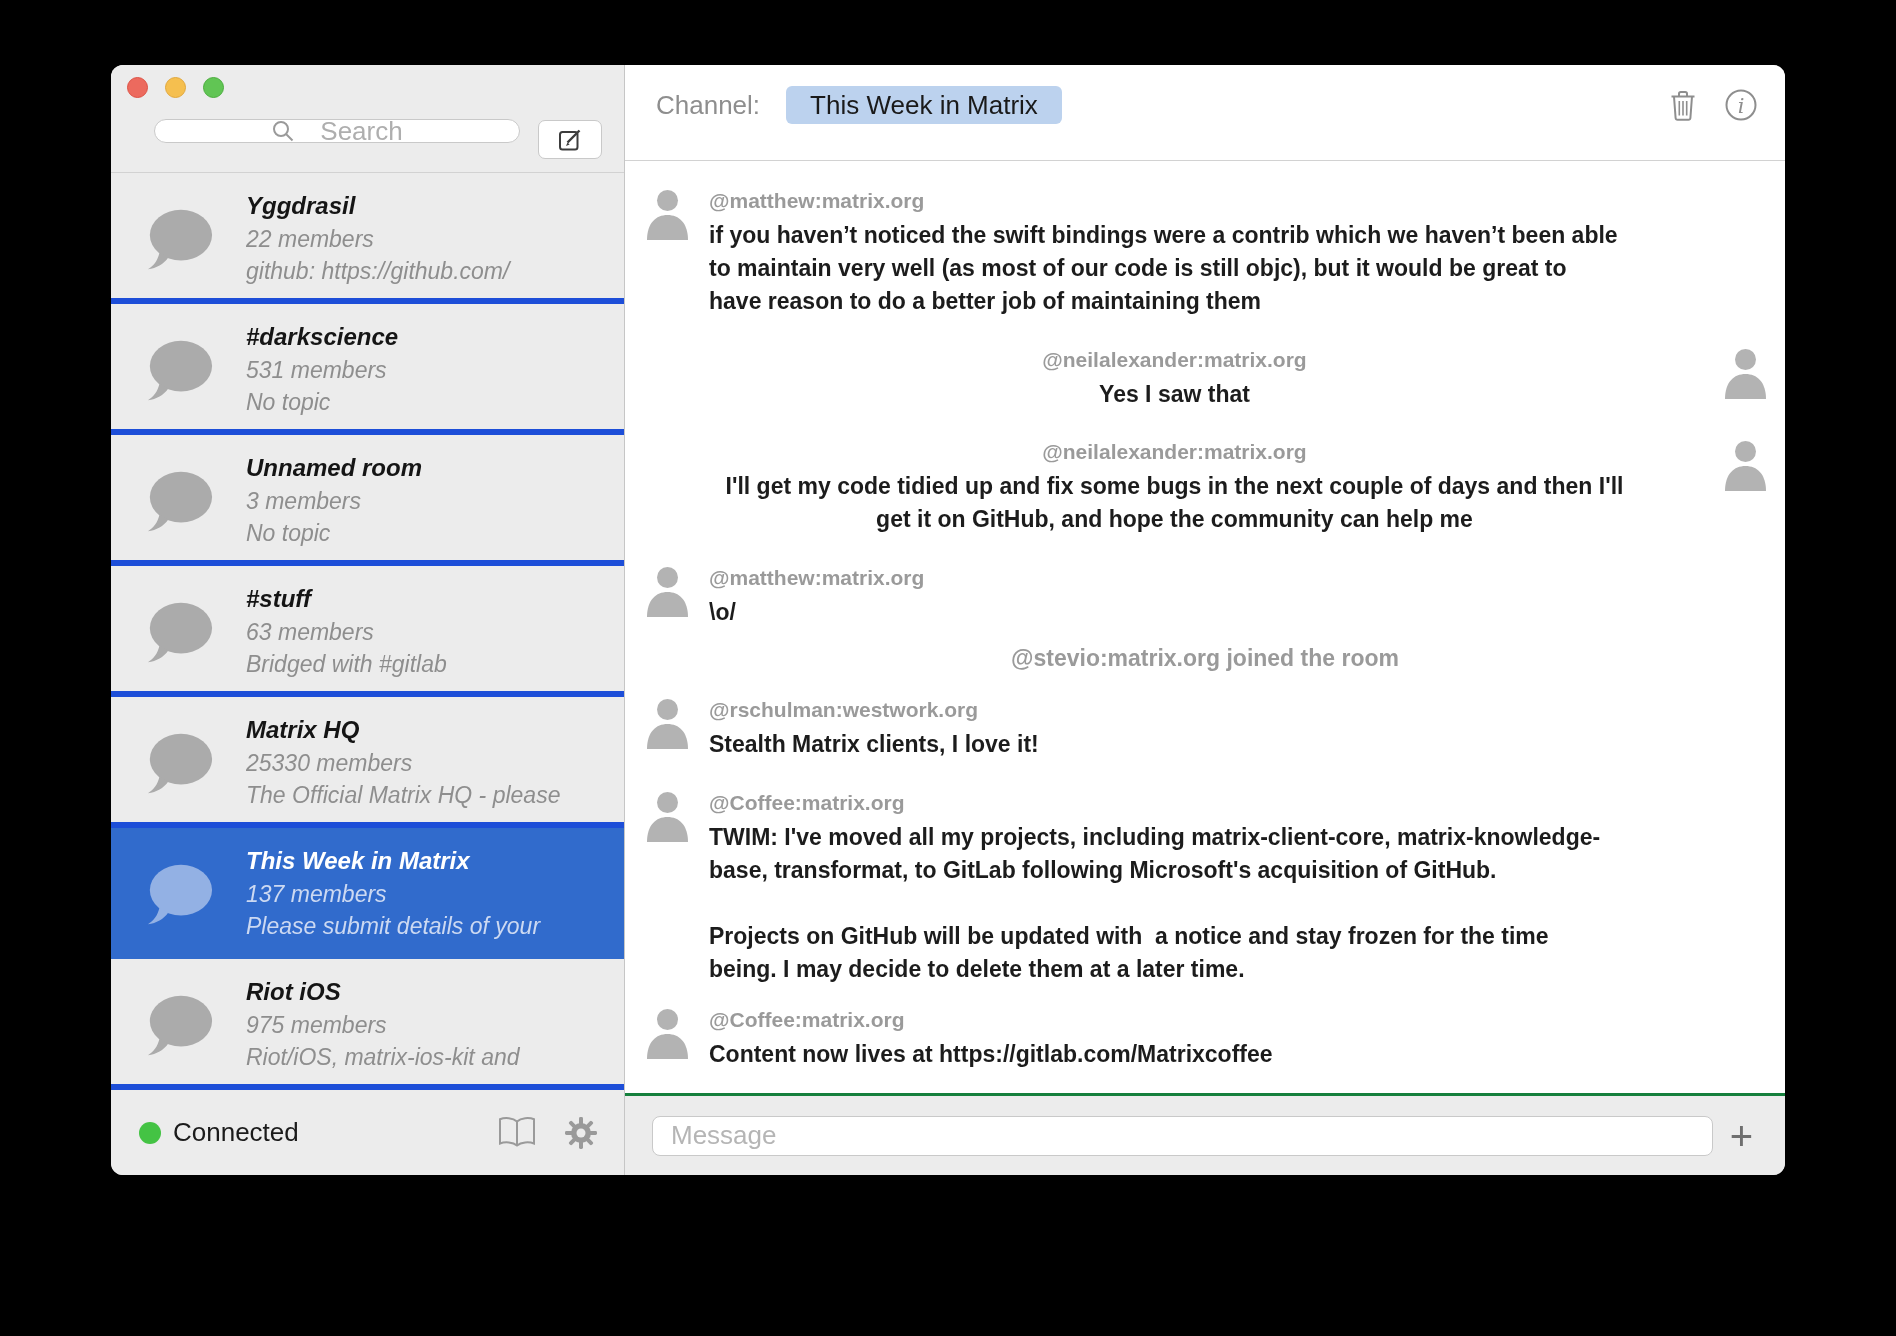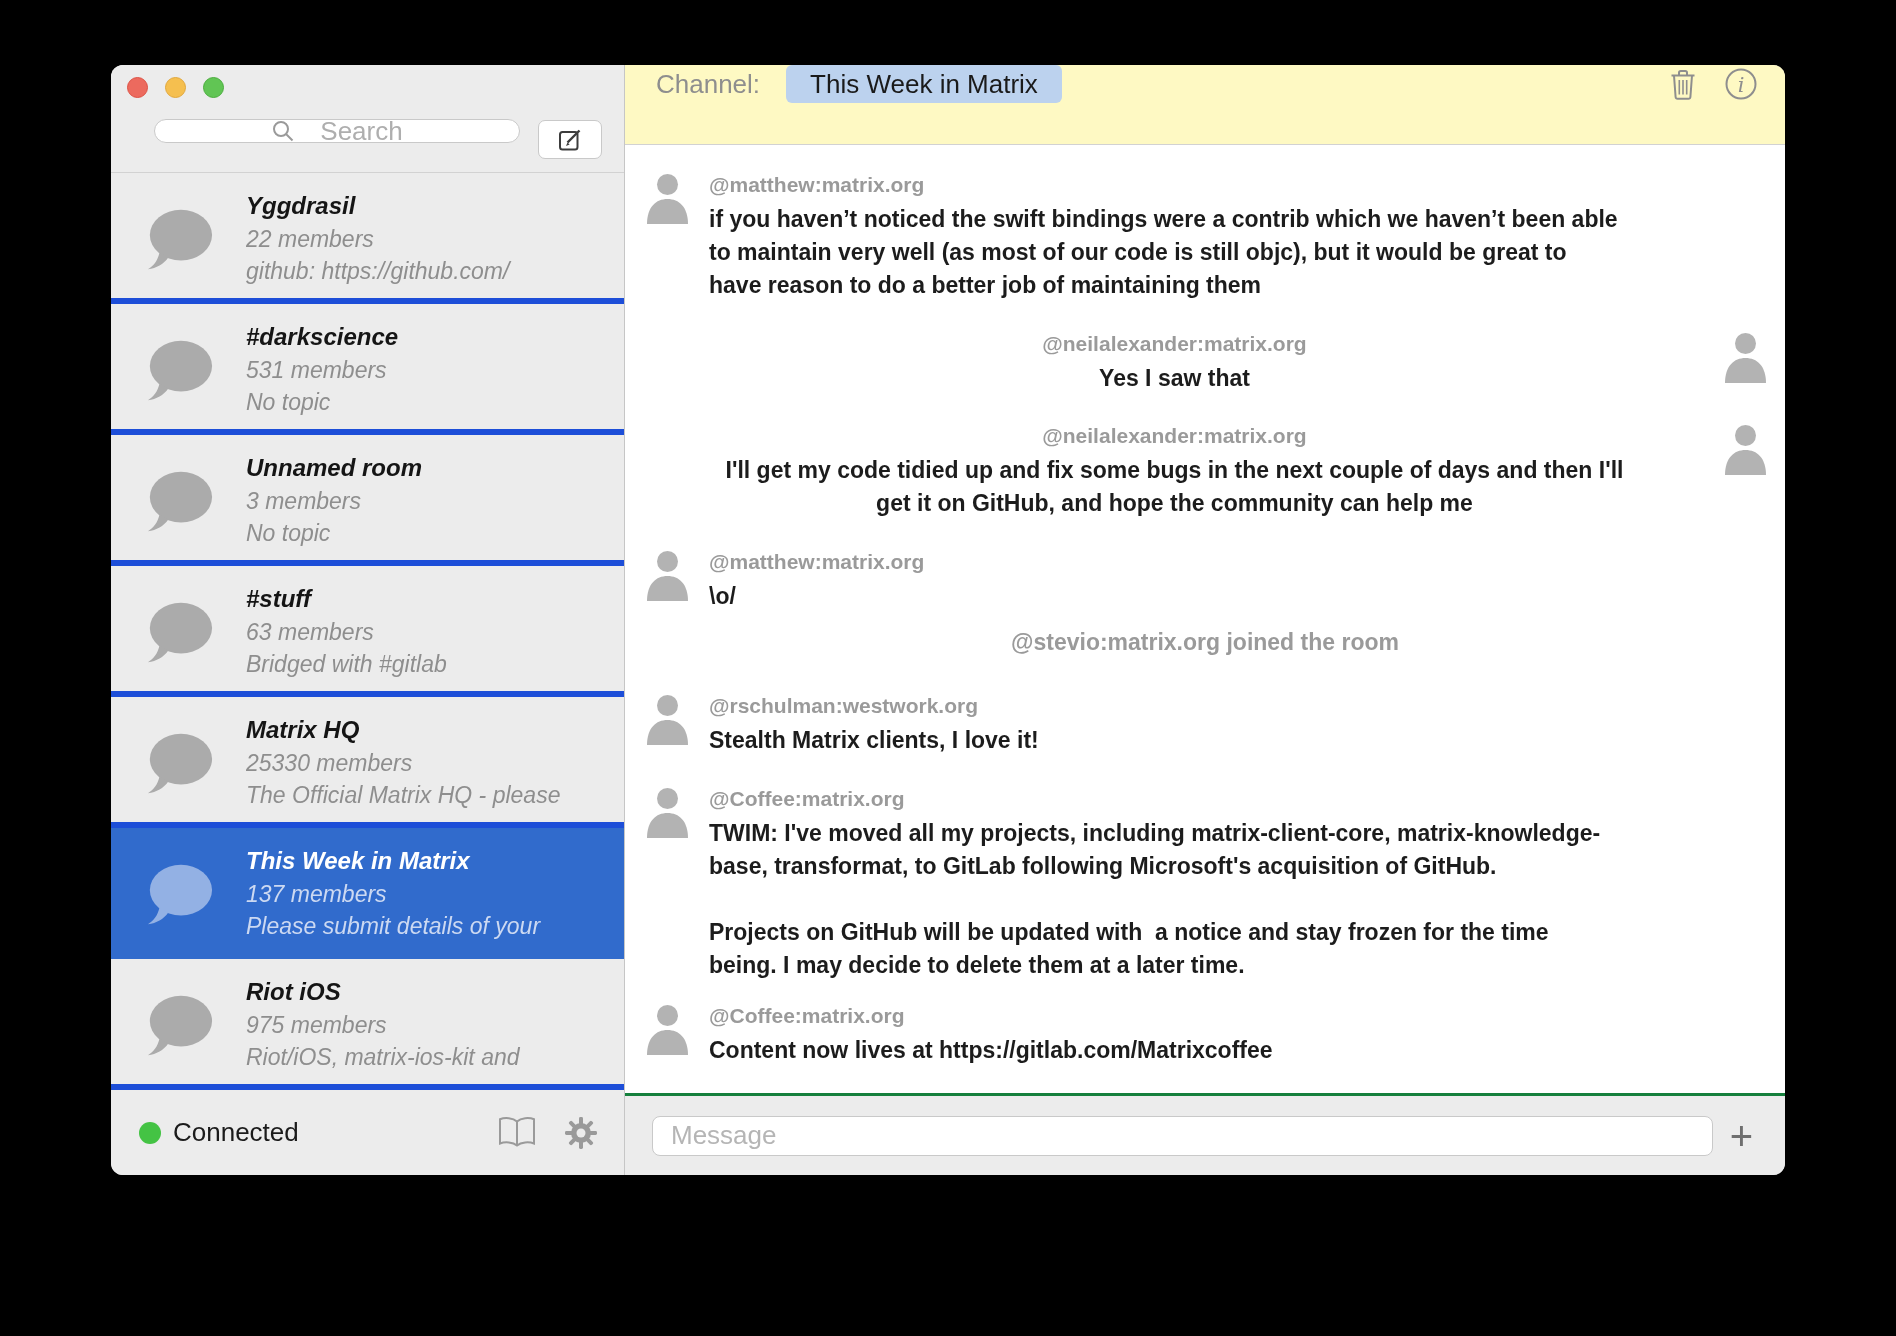--- a/index.html
+++ b/index.html
@@ -44,22 +44,22 @@
 
   
   .status-bar{flex:1;display:flex;align-items:center;padding:0 25px 0 28px;box-sizing:border-box;}
   .dot{width:22px;height:22px;border-radius:50%;background:#44c344;flex:none;}
   .status-label{font-size:26px;color:#1b1b1b;margin-left:12px;}
   .status-icons{margin-left:auto;display:flex;align-items:center;gap:26px;}
   .icon-btn{background:none;border:none;padding:0;display:flex;align-items:center;justify-content:center;cursor:default;}
 
   
   .main{flex:1;display:flex;flex-direction:column;min-width:0;}
-  .chan-header{height:80px;flex:none;background:#fef9c3;border-bottom:1px solid #d2d2d2;
-               box-sizing:border-box;display:flex;align-items:flex-start;padding:0 26px 15px 31px;}
+  .chan-header{height:96px;flex:none;background:#ffffff;border-bottom:1px solid #d2d2d2;
+               box-sizing:border-box;display:flex;align-items:center;padding:0 26px 15px 31px;}
   .chan-row{display:flex;align-items:center;width:100%;}
   .chan-label{font-size:26px;color:#8e8e8e;}
   .chan-pill{margin-left:26px;background:#bcd2ee;border-radius:6px;height:38px;line-height:38px;
              padding:0 24px;font-size:26px;color:#1a1a1a;}
   .header-icons{margin-left:auto;display:flex;align-items:center;gap:24px;}
 
   
   .messages{flex:1;background:#fff;overflow:hidden;padding:0;}
   .msg-group{display:flex;align-items:flex-start;gap:19px;padding:0 17px 0 20px;}
   .msg-group.right{flex-direction:row-reverse;}
@@ -67,21 +67,21 @@
   .msg-avatar{flex:none;}
   .msg-content{min-width:0;flex:1;font-weight:bold;}
   .sender{font-size:21px;color:#9a9a9a;line-height:28px;margin-bottom:4px;}
   .line{font-size:23px;color:#1c1c1c;line-height:33px;min-height:33px;white-space:pre;}
   .msg-system{font-size:23px;font-weight:bold;color:#9a9a9a;line-height:33px;text-align:center;}
   .messages > :nth-child(1){margin-top:26px;}
   .messages > :nth-child(2){margin-top:28px;}
   .messages > :nth-child(3){margin-top:27px;}
   .messages > :nth-child(4){margin-top:28px;}
   .messages > :nth-child(5){margin-top:13px;}
-  .messages > :nth-child(6){margin-top:33px;}
+  .messages > :nth-child(6){margin-top:21px;}
   .messages > :nth-child(7){margin-top:28px;}
   .messages > :nth-child(8){margin-top:20px;}
 
   
   .composer{height:82px;flex:none;background:#ececec;border-top:3px solid #15803d;
             box-sizing:border-box;display:flex;align-items:center;padding:0 0 0 27px;}
   .msg-input{width:1061px;height:40px;background:#fff;border:1px solid #c9c9c9;border-radius:8px;
              box-sizing:border-box;display:flex;align-items:center;padding-left:18px;}
   .msg-ph{font-size:26px;color:#b5b5b5;}
   .add-btn{background:none;border:none;margin-left:auto;margin-right:22px;font-size:40px;

